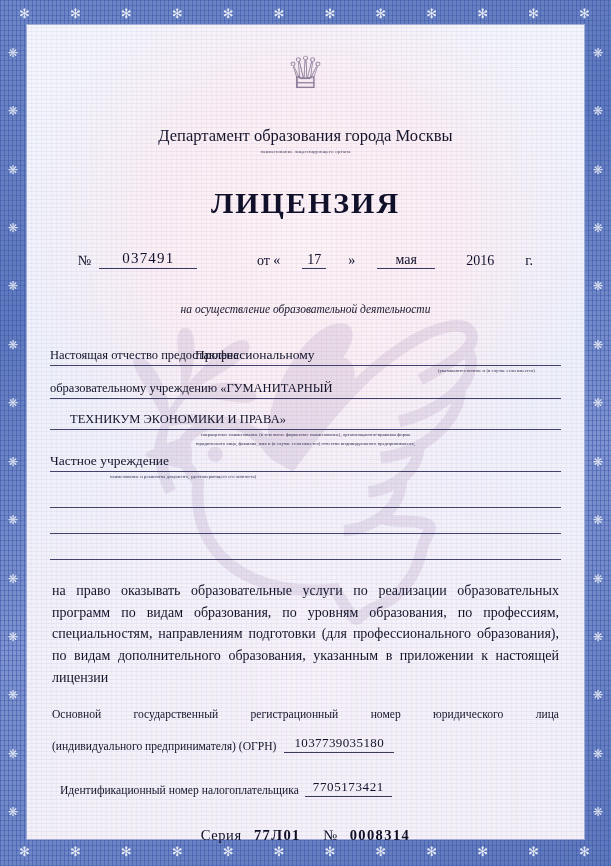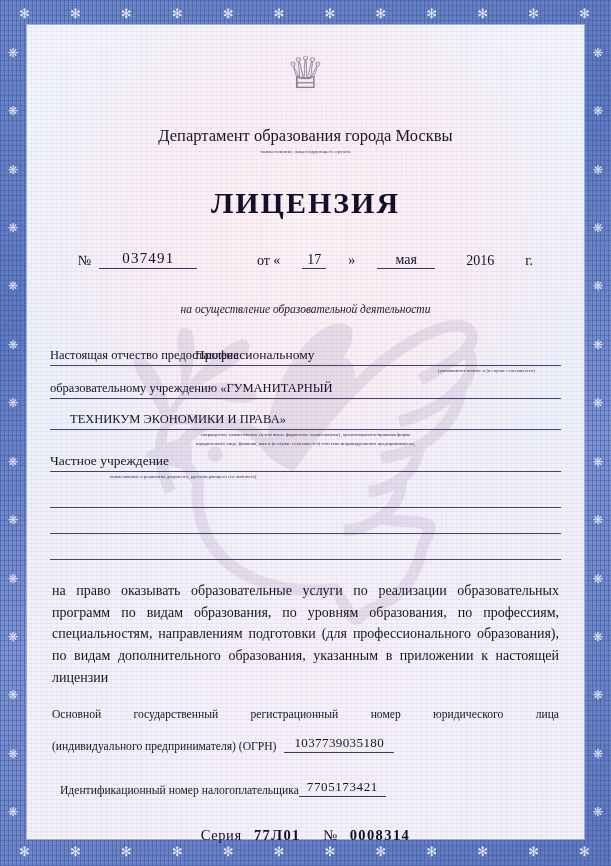--- a/index.html
+++ b/index.html
@@ -242,21 +242,21 @@
     padding: 0 10px 1px 10px;
   }
 
   .inn-row {
     margin-top: 26px;
     padding: 0 14px;
     font-size: 11.6px;
     color: #13132a;
     display: flex;
     align-items: flex-end;
-    gap: 0;
+    gap: 6px;
   }
   .inn-row .val {
     font-size: 13px;
     letter-spacing: .6px;
     border-bottom: 1px solid #3b3b60;
     padding: 0 8px 1px 8px;
   }
 
   .serial {
     margin-top: 30px;

